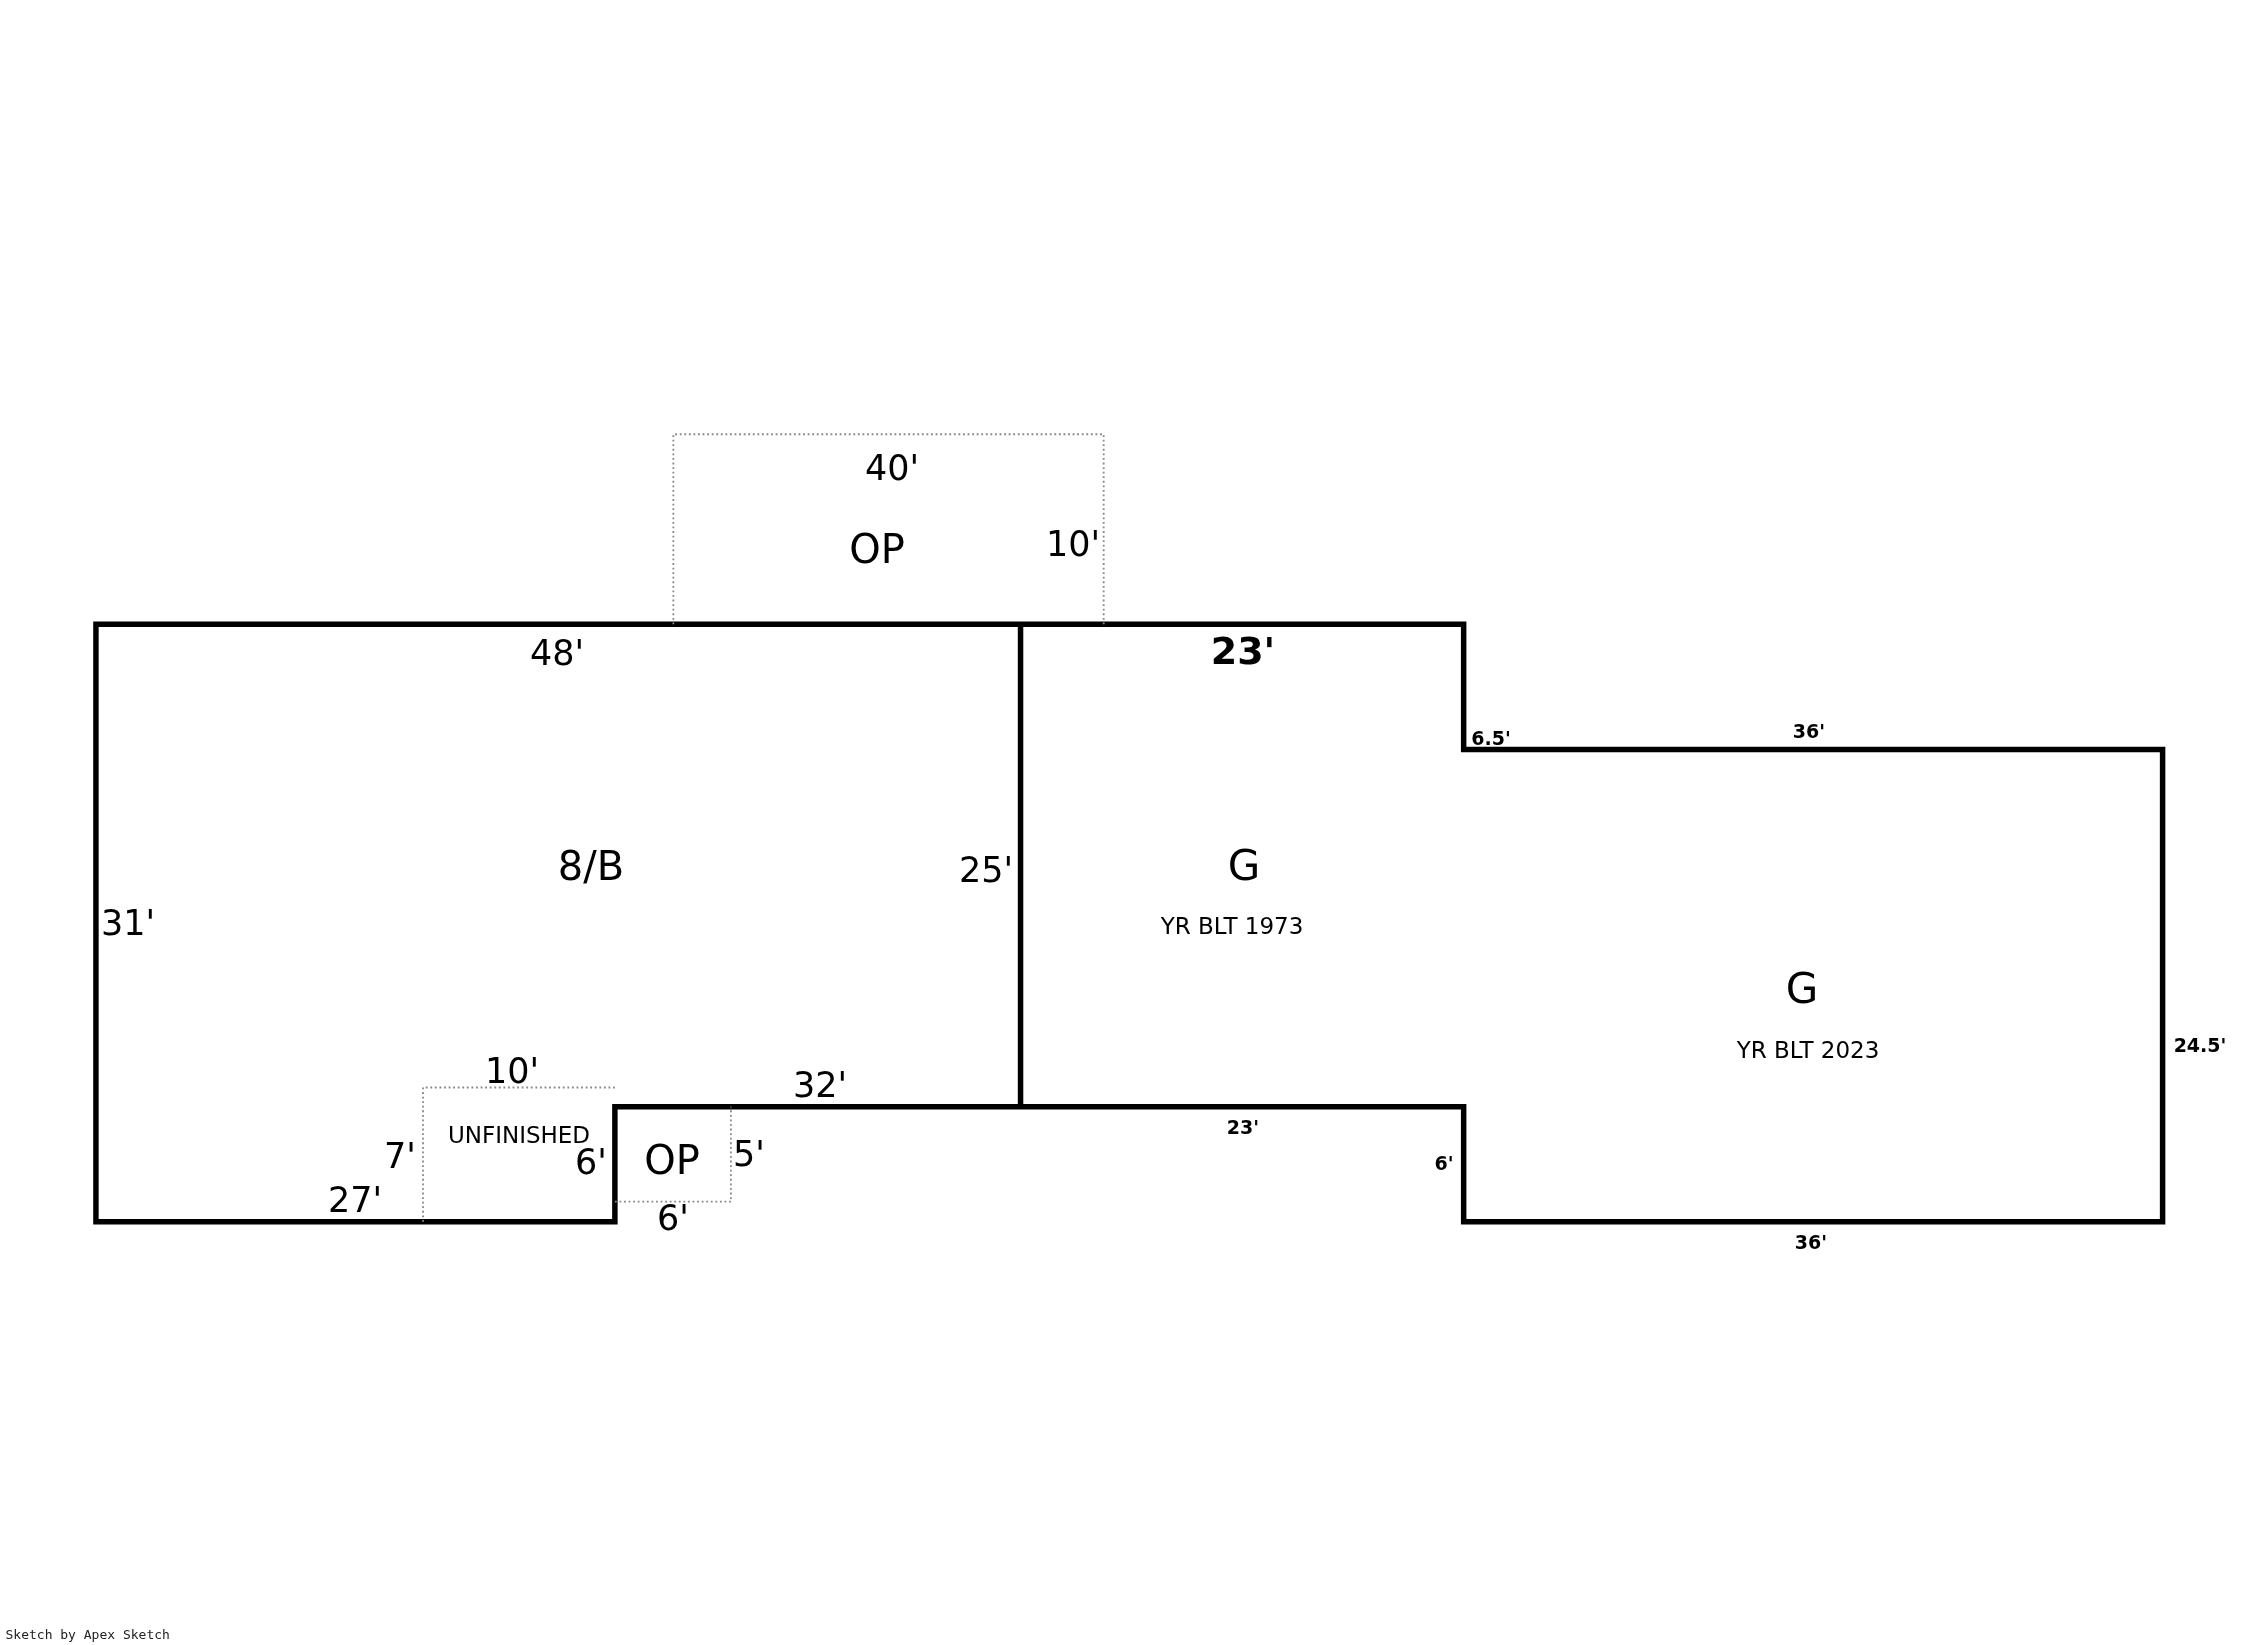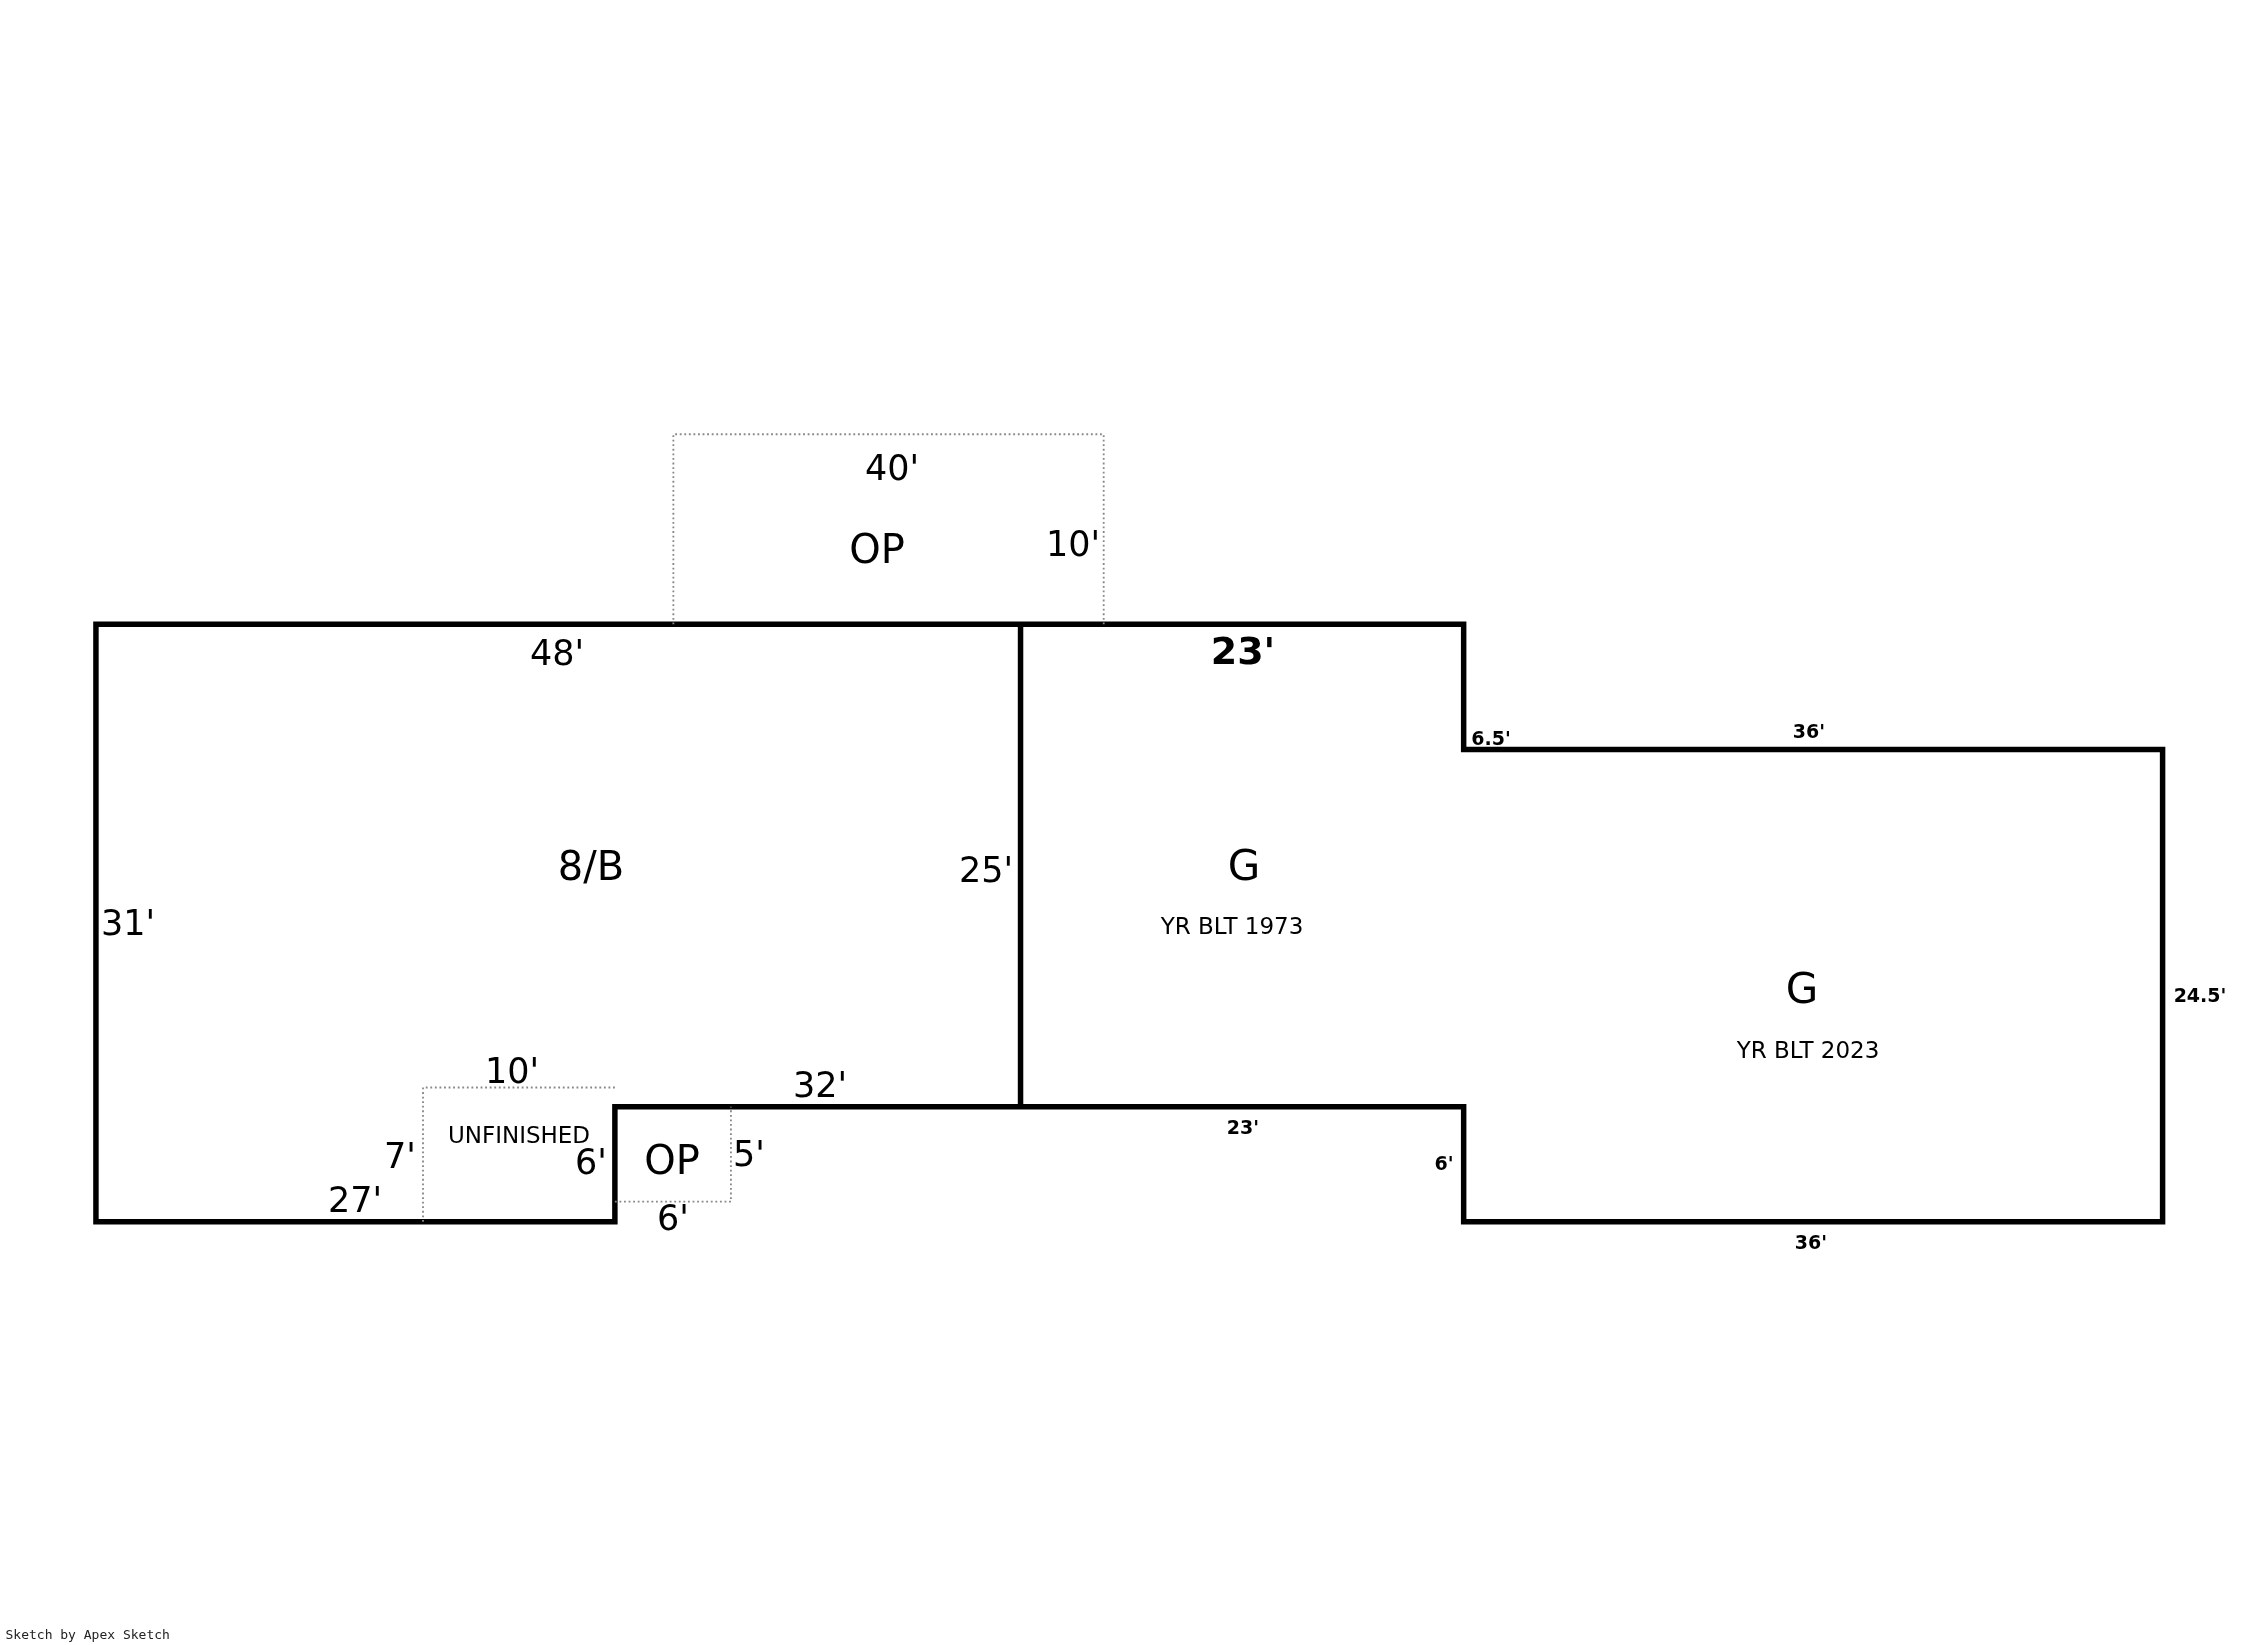--- a/index.html
+++ b/index.html
@@ -68,21 +68,21 @@
   <div class="lbl dim-bold-lg" style="left:1243px;top:651px;">23'</div>
   <div class="lbl dim-bold-sm" style="left:1491px;top:690px;margin-top:48px;">6.5'</div>
   <div class="lbl room-g" style="left:1244px;top:866px;">G</div>
   <div class="lbl sub" style="left:1232px;top:926px;">YR BLT 1973</div>
   <div class="lbl dim-bold-sm" style="left:1243px;top:1127px;">23'</div>
   <div class="lbl dim-bold-sm" style="left:1444px;top:1163px;">6'</div>
 
   <div class="lbl dim-bold-sm" style="left:1809px;top:731px;">36'</div>
   <div class="lbl room-g" style="left:1802px;top:989px;">G</div>
   <div class="lbl sub" style="left:1808px;top:1050px;">YR BLT 2023</div>
-  <div class="lbl dim-bold-sm" style="left:2186px;top:995px;padding-left:28px;">24.5'</div>
+  <div class="lbl dim-bold-sm" style="left:2186px;top:1045px;padding-left:28px;">24.5'</div>
   <div class="lbl dim-bold-sm" style="left:1811px;top:1242px;">36'</div>
 
   <div class="lbl dim" style="left:512px;top:1071px;">10'</div>
   <div class="lbl sub" style="left:519px;top:1135px;">UNFINISHED</div>
   <div class="lbl dim" style="left:400px;top:1156px;">7'</div>
   <div class="lbl dim" style="left:591px;top:1162px;">6'</div>
 
   <div class="lbl room-lg" style="left:672px;top:1160px;">OP</div>
   <div class="lbl dim" style="left:749px;top:1154px;">5'</div>
   <div class="lbl dim" style="left:673px;top:1218px;">6'</div>

